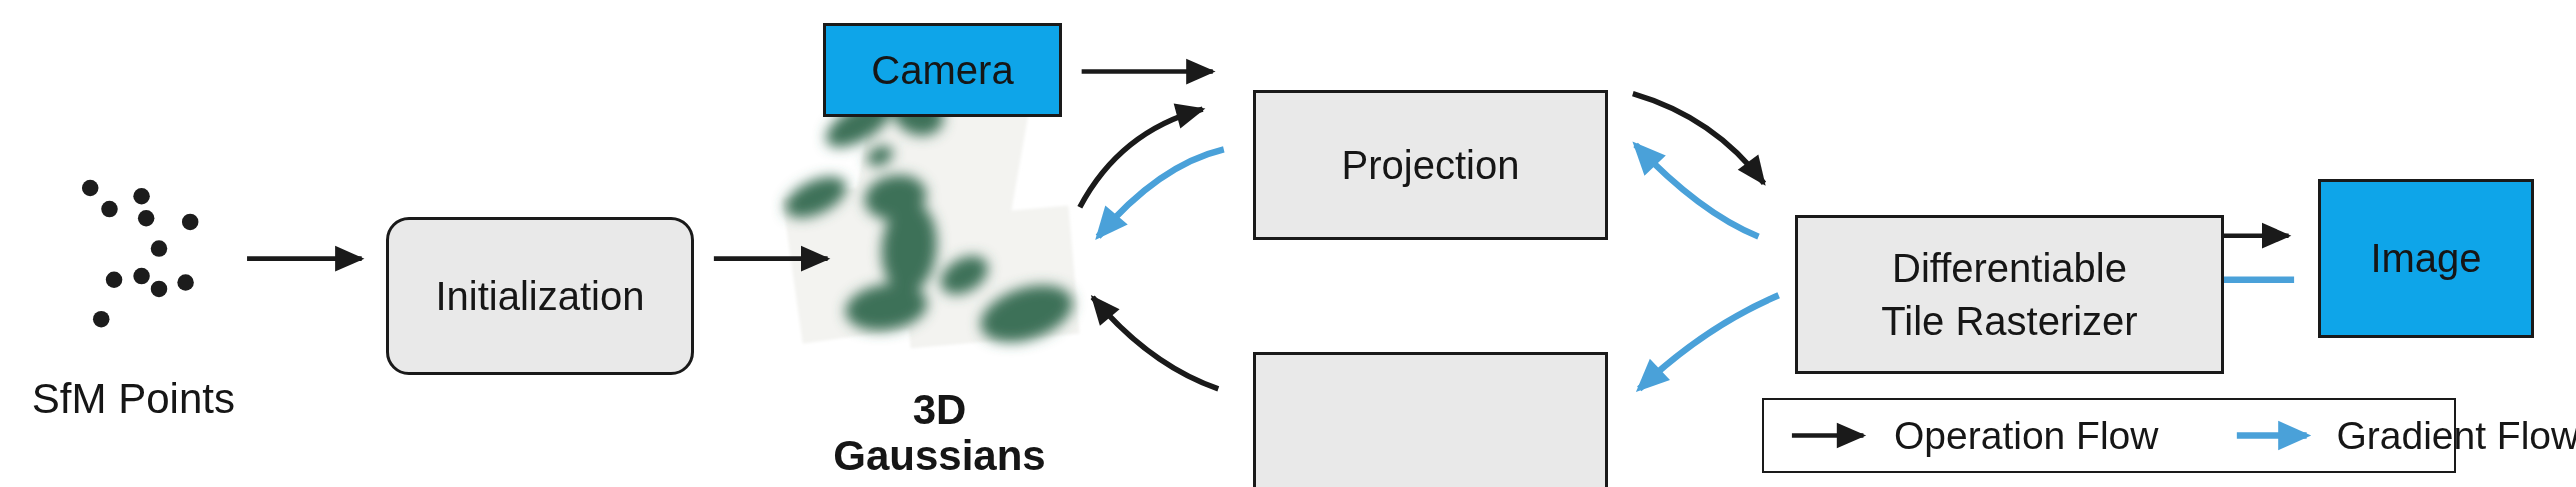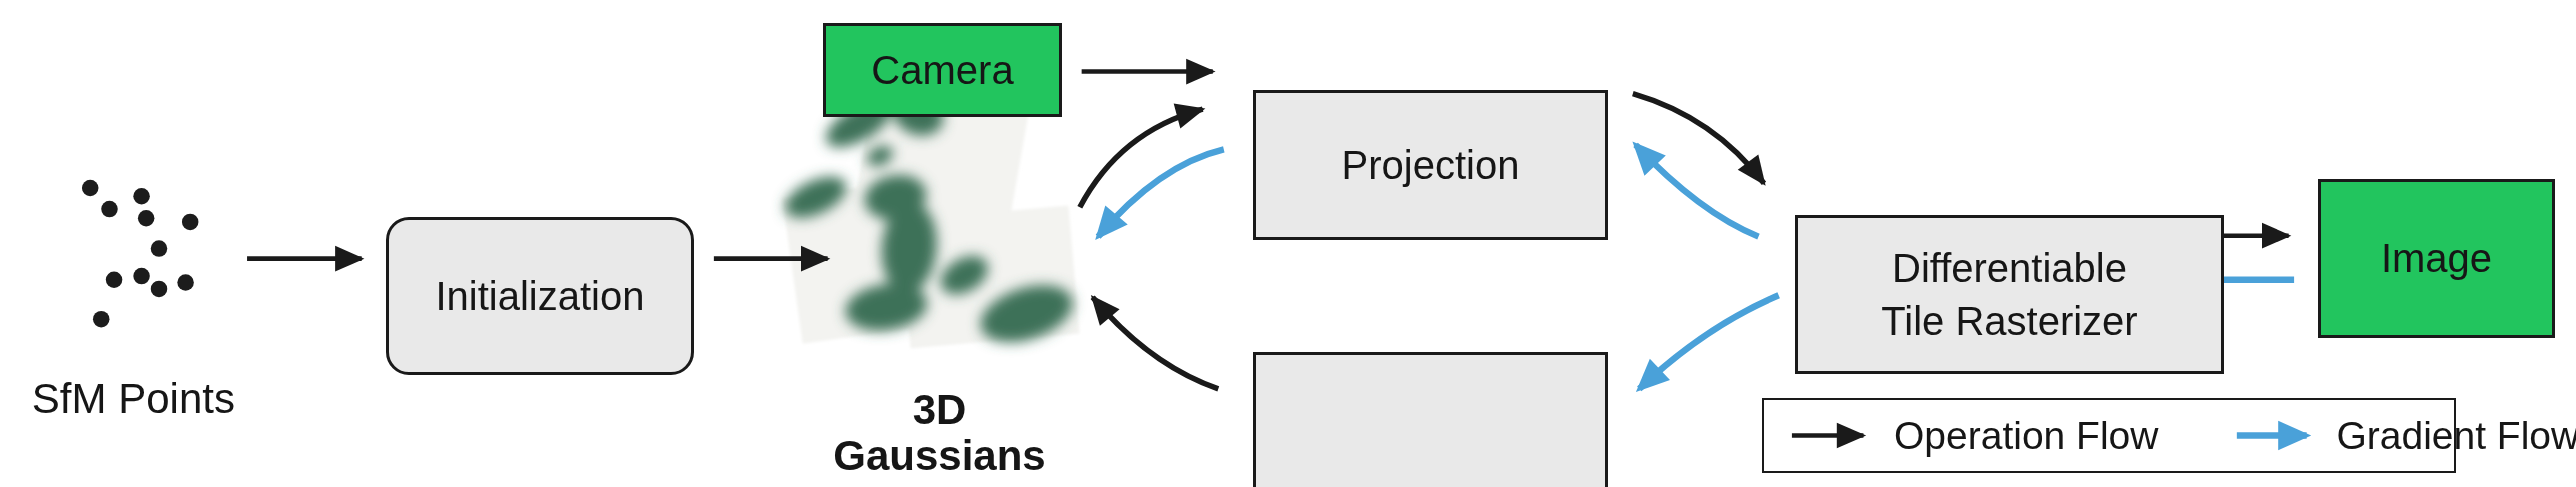--- a/index.html
+++ b/index.html
@@ -4,33 +4,33 @@
 <style>
   html,body{margin:0;padding:0;background:#ffffff;}
   #stage{
     position:relative;width:2576px;height:487px;background:#ffffff;overflow:hidden;
     font-family:"Liberation Sans","DejaVu Sans",sans-serif;color:#161616;
   }
   #arrow-layer{position:absolute;left:0;top:0;pointer-events:none;}
   .node{
     position:absolute;box-sizing:border-box;border:3.7px solid #1a1a1a;
     display:flex;flex-direction:column;align-items:center;justify-content:center;
-    text-align:center;font-size:40px;line-height:53px;background:#22c55e;
+    text-align:center;font-size:40px;line-height:53px;background:#0ea5e9;
   }
   .node.gray{background:#e9e9e9;margin-top:37px;}
   .diagram-label{
     position:absolute;text-align:center;font-size:42px;line-height:46px;
   }
   .diagram-label.bold{font-weight:bold;}
   #box-camera{left:823px;top:23px;width:239px;height:94px;}
   #box-init{left:386px;top:180px;width:308px;height:158px;border-radius:23px;}
   #box-projection{left:1253px;top:53px;width:355px;height:150px;}
   #box-adc{left:1253px;top:315px;width:355px;height:156px;}
   #box-dtr{left:1795px;top:178px;width:429px;height:159px;}
-  #box-image{left:2318px;top:179px;width:237px;height:159px;}
+  #box-image{left:2318px;top:179px;width:216px;height:159px;}
   #label-sfm{left:18.4px;top:376px;width:230px;}
   #label-gaussians{left:802px;top:387px;width:275px;}
   #legend{
     position:absolute;left:1762px;top:398px;width:694px;height:75px;box-sizing:border-box;
     border:2.8px solid #1a1a1a;background:#ffffff;display:flex;align-items:center;
     font-size:39px;
   }
   #legend .larrow{flex:0 0 auto;display:block;}
   #legend .ltext{white-space:nowrap;}
   #legend .sp1{width:25px;flex:0 0 auto;}

